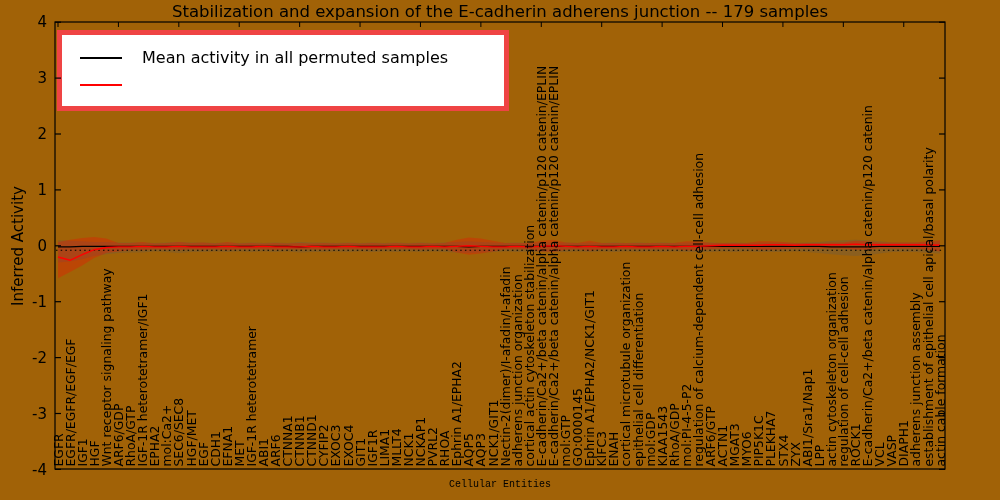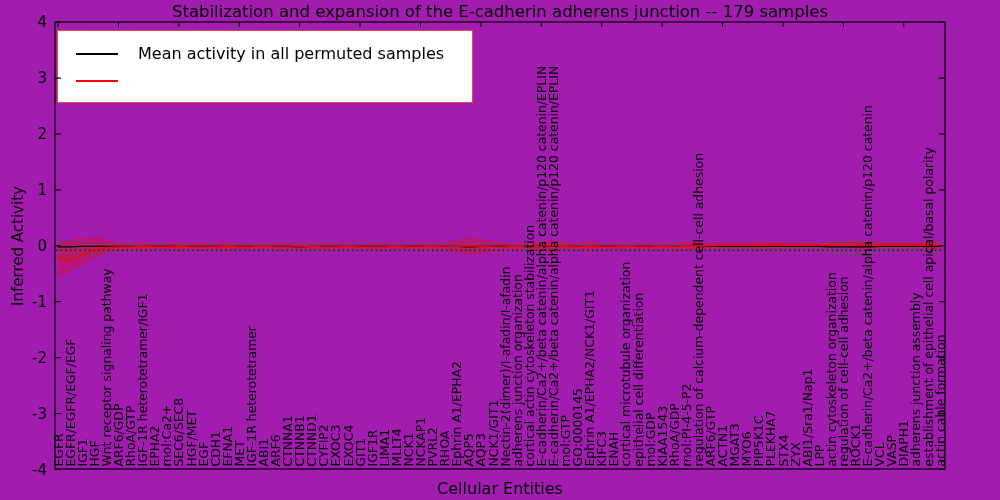--- a/index.html
+++ b/index.html
@@ -1,33 +1,33 @@
 <!DOCTYPE html>
 <html><head>
 <meta charset="utf-8">
 <style>
   html,body{margin:0;padding:0;background:#fff;}
   #figure{
-    position:relative;width:1000px;height:500px;background:#a21caf;
+    position:relative;width:1000px;height:500px;background:#a16207;
     font-family:"DejaVu Sans",sans-serif;color:#000;overflow:hidden;
   }
   #title{
     position:absolute;top:2px;left:0;width:1000px;text-align:center;
     font-size:16.5px;color:#000;
   }
   #ylabel{
     position:absolute;left:-52px;top:237px;width:140px;text-align:center;
     transform:rotate(-90deg);font-size:15px;
   }
   #xlabel{
-    position:absolute;left:0;top:479px;width:1000px;text-align:center;font-size:16px;
+    position:absolute;left:0;top:479px;width:1000px;text-align:center;font-size:10px;font-family:Liberation Mono, monospace;
   }
   #legend{
-    position:absolute;left:57px;top:30px;width:416px;box-sizing:border-box;
-    border:1px solid #ef4444;background:#fff;padding:9px 12px 8px 12px;
+    position:absolute;left:57px;top:30px;width:452px;box-sizing:border-box;
+    border:5px solid #ef4444;background:#fff;padding:9px 12px 8px 12px;
   }
   .legend-row{display:flex;align-items:center;height:27px;}
   .swatch{display:inline-block;width:42px;height:0;margin:0 20px 0 6px;border-top-style:solid;border-top-width:2px;}
   .legend-label{font-size:16px;line-height:16px;}
   #plot{position:absolute;left:0;top:0;}
   svg text{font-family:"DejaVu Sans",sans-serif;fill:#000;}
 </style>
 </head>
 <body>
 

